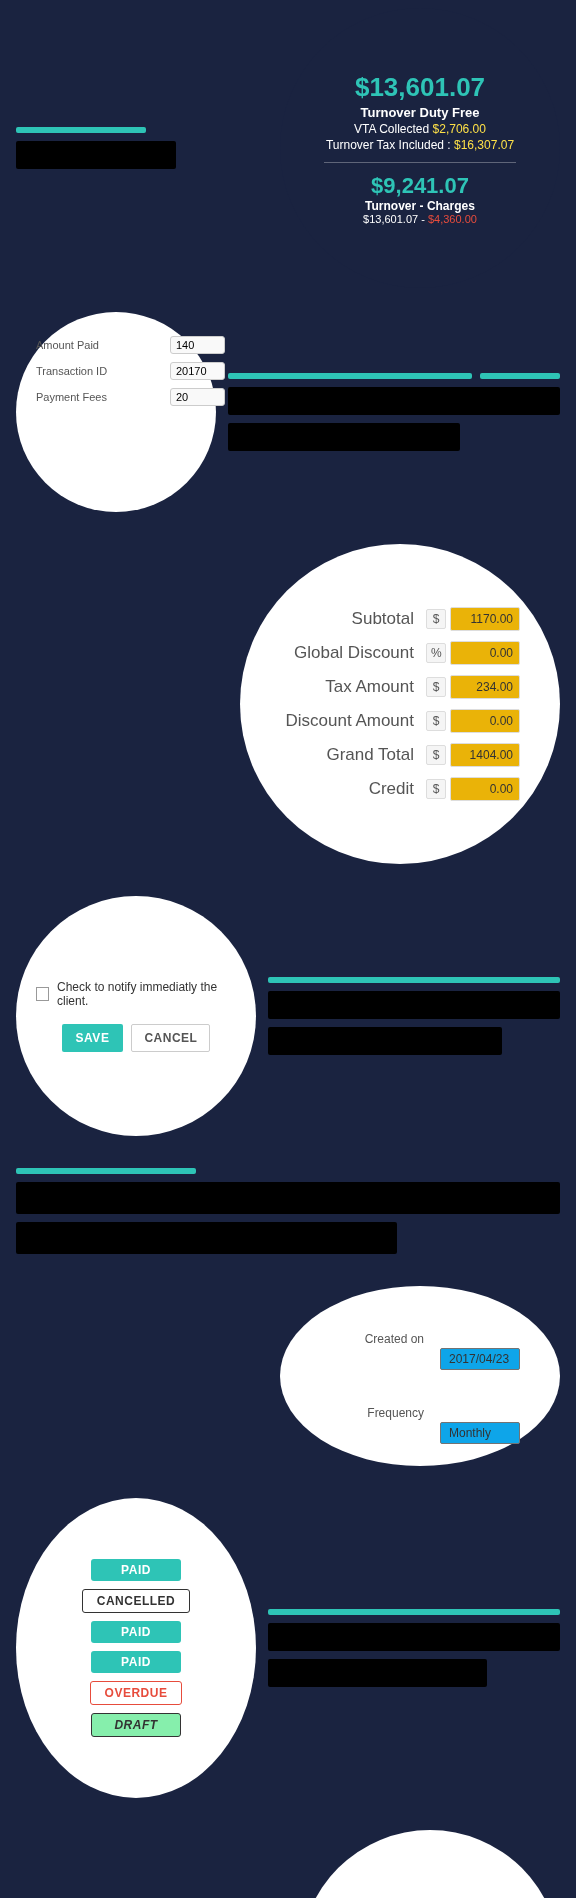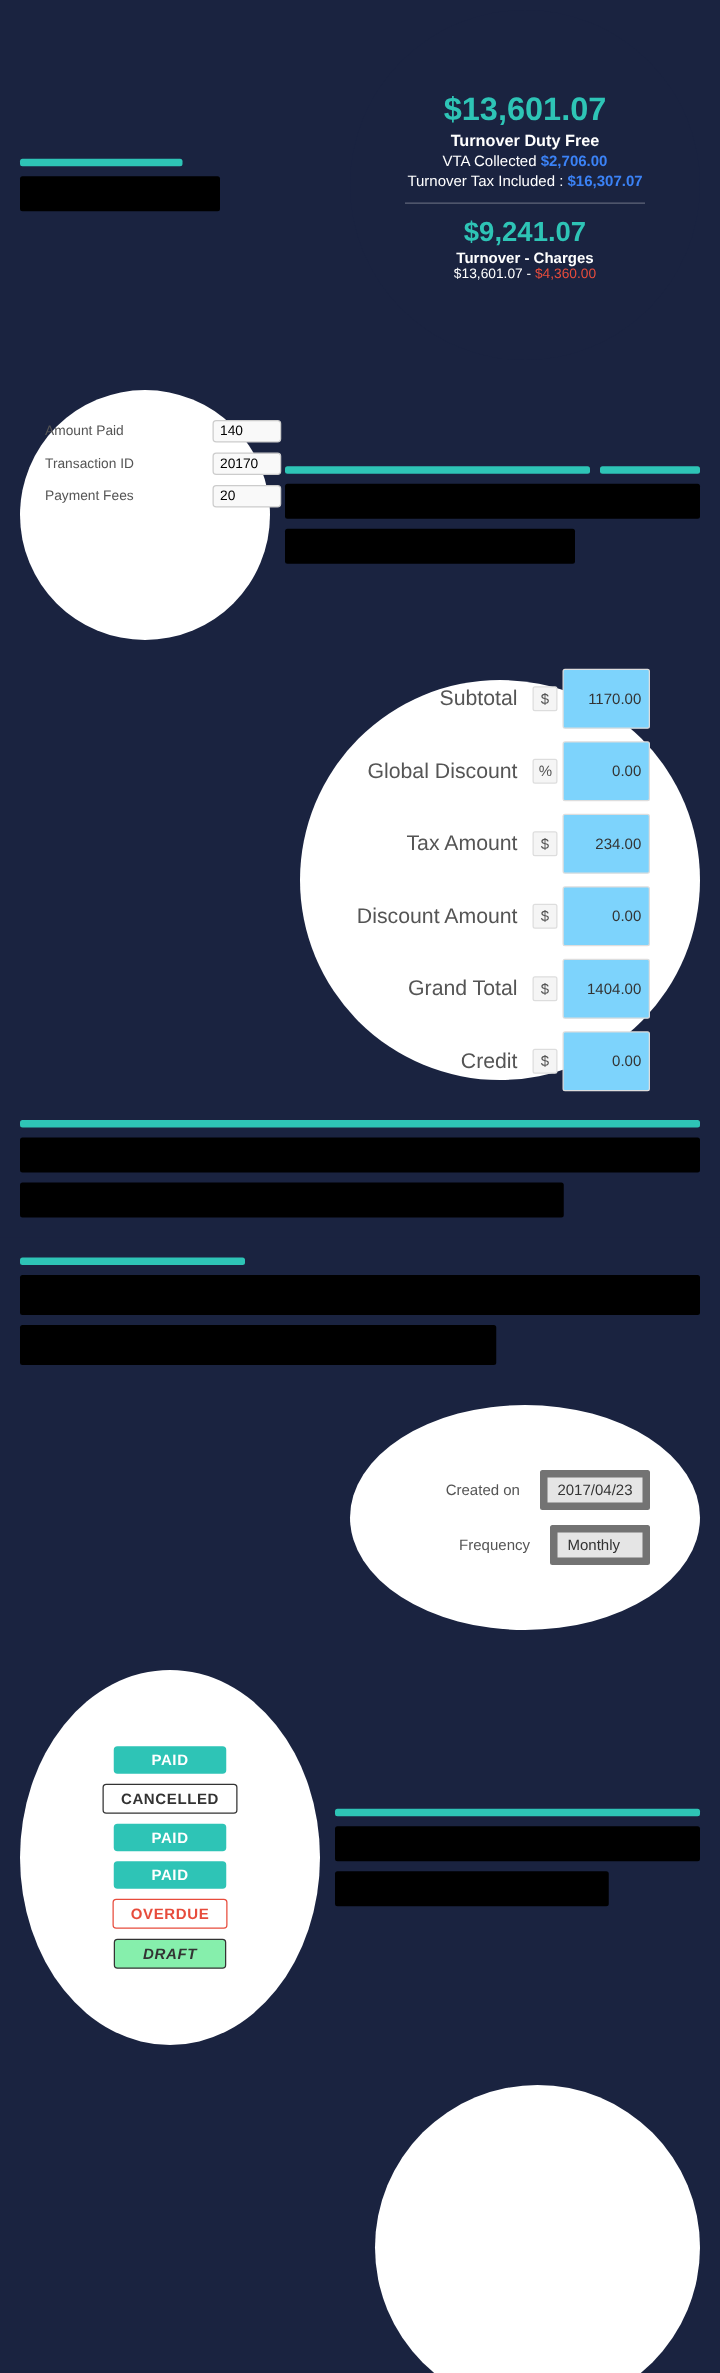--- a/index.html
+++ b/index.html
@@ -81,22 +81,22 @@
     .turnover-label {
       font-weight: bold;
       font-size: 13px;
       margin-top: 2px;
     }
     .turnover-sub {
       font-size: 12px;
       margin-top: 2px;
     }
     .turnover-highlight {
-      color: #3b82f6;
-      font-weight: bold;
+      color: #fde047;
+      font-weight: normal;
     }
     .turnover-divider {
       height: 1px;
       background: rgba(255,255,255,0.3);
       width: 80%;
       margin: 10px 0;
     }
     .turnover-amount-small {
       color: #2ec4b6;
       font-size: 22px;
@@ -215,22 +215,22 @@
       color: #555;
       font-size: 12px;
       border: 1px solid #ddd;
       background: #f5f5f5;
       padding: 2px 4px;
       border-radius: 2px;
     }
     .totals-value {
       width: 70px;
       border: 1px solid #ddd;
-      background: #7dd3fc;
-      padding: 16px 6px;
+      background: #eab308;
+      padding: 4px 6px;
       font-size: 12px;
       border-radius: 2px;
       text-align: right;
     }
     .totals-pct {
       width: 20px;
       text-align: center;
       color: #555;
       font-size: 12px;
       border: 1px solid #ddd;
@@ -341,26 +341,27 @@
       gap: 8px;
     }
     .freq-label {
       flex: 1;
       text-align: right;
       font-size: 12px;
       color: #555;
       padding-right: 8px;
     }
     .freq-value {
-      border: 6px solid #737373;
-      background: #e5e5e5;
+      border: 1px solid #737373;
+      background: #0ea5e9;
       padding: 3px 8px;
       font-size: 12px;
       border-radius: 2px;
       min-width: 80px;
+      margin-top: 40px;
     }
 
     
     .sec6 {
       display: flex;
       flex-direction: row;
       padding: 16px;
       gap: 12px;
     }
     .badges-circle {
@@ -533,20 +534,30 @@
 
     <div class="totals-row">
       <span class="totals-label">Credit</span>
       <span class="totals-currency">$</span>
       <span class="totals-value">0.00</span>
     </div>
   </div>
 </div>
 
 <div class="section sec4">
+  <div class="notify-circle">
+    <div class="notify-check-row">
+      <div class="notify-checkbox"></div>
+      <span>Check to notify immediatly the client.</span>
+    </div>
+    <div class="btn-row">
+      <button class="btn-save">SAVE</button>
+      <button class="btn-cancel">CANCEL</button>
+    </div>
+  </div>
   <div class="sec4-right">
     <div class="sec4-teal-bar"></div>
     <div class="sec4-black-bar"></div>
     <div class="sec4-black-bar" style="width:80%;"></div>
   </div>
 </div>
 
 <div class="section" style="padding:16px; display:flex; flex-direction:column; gap:8px;">
   <div style="display:flex; gap:8px;">
     <div class="teal-bar" style="width:180px;height:6px;margin:0;"></div>

